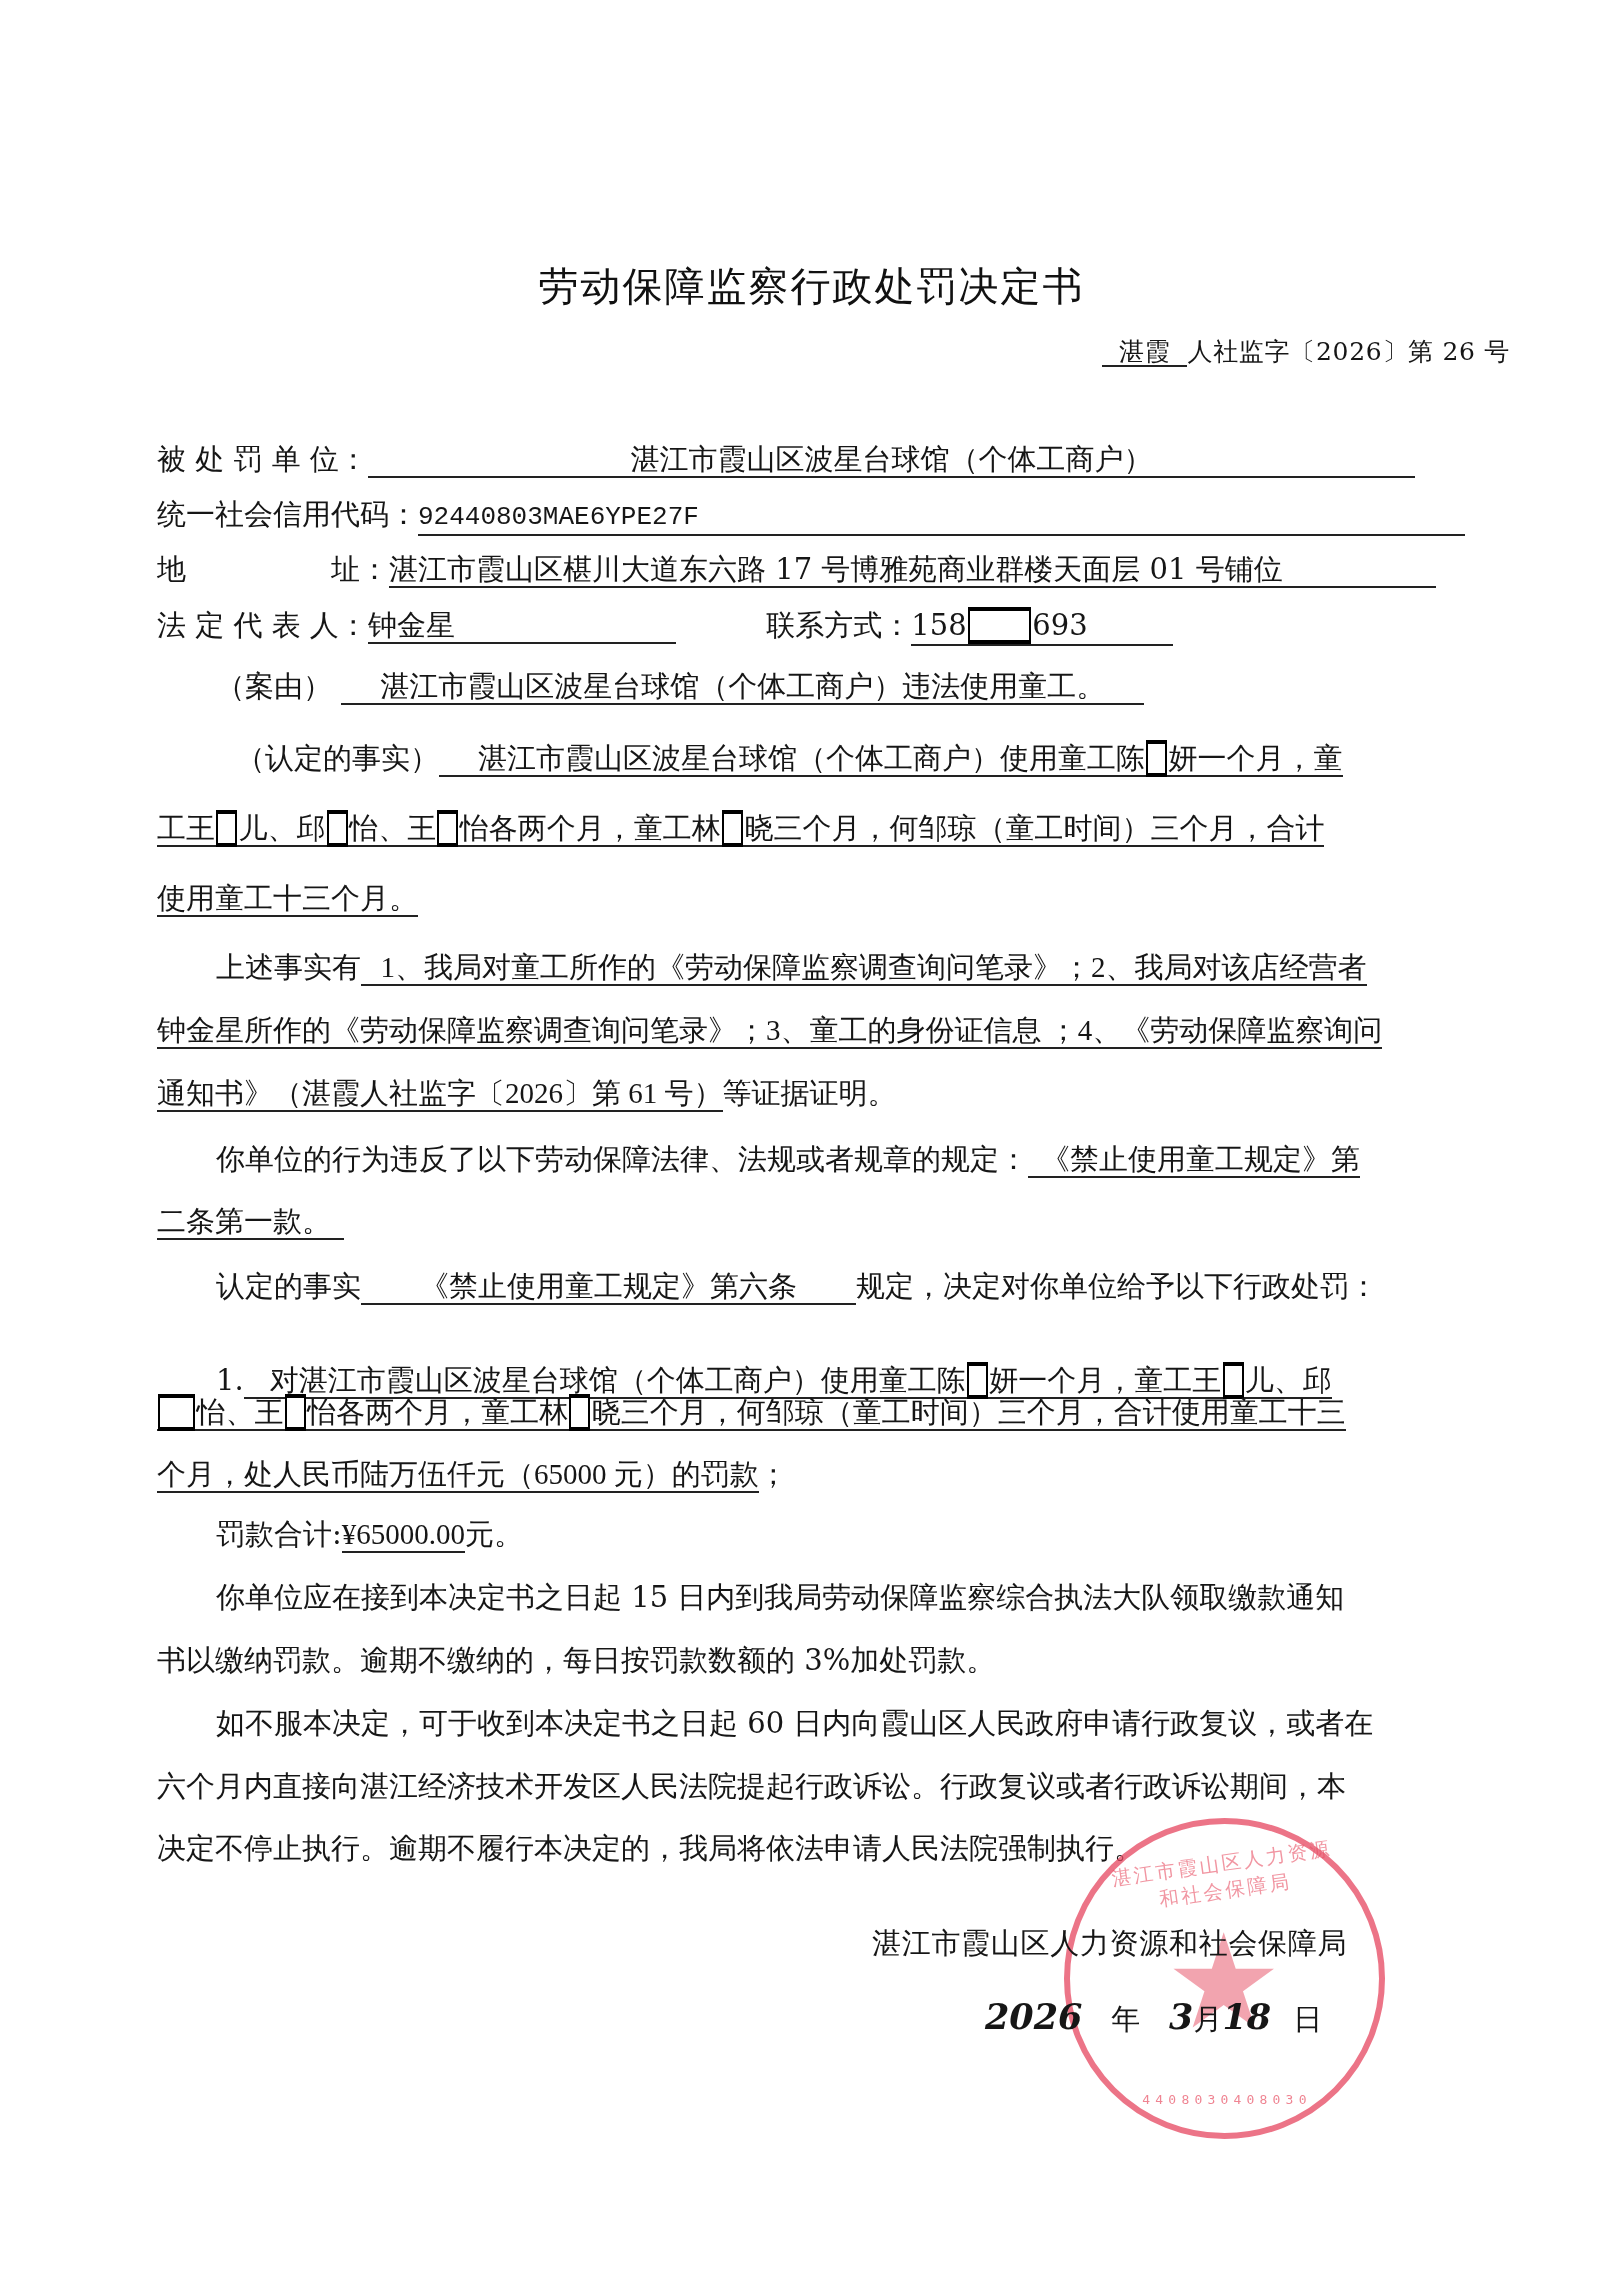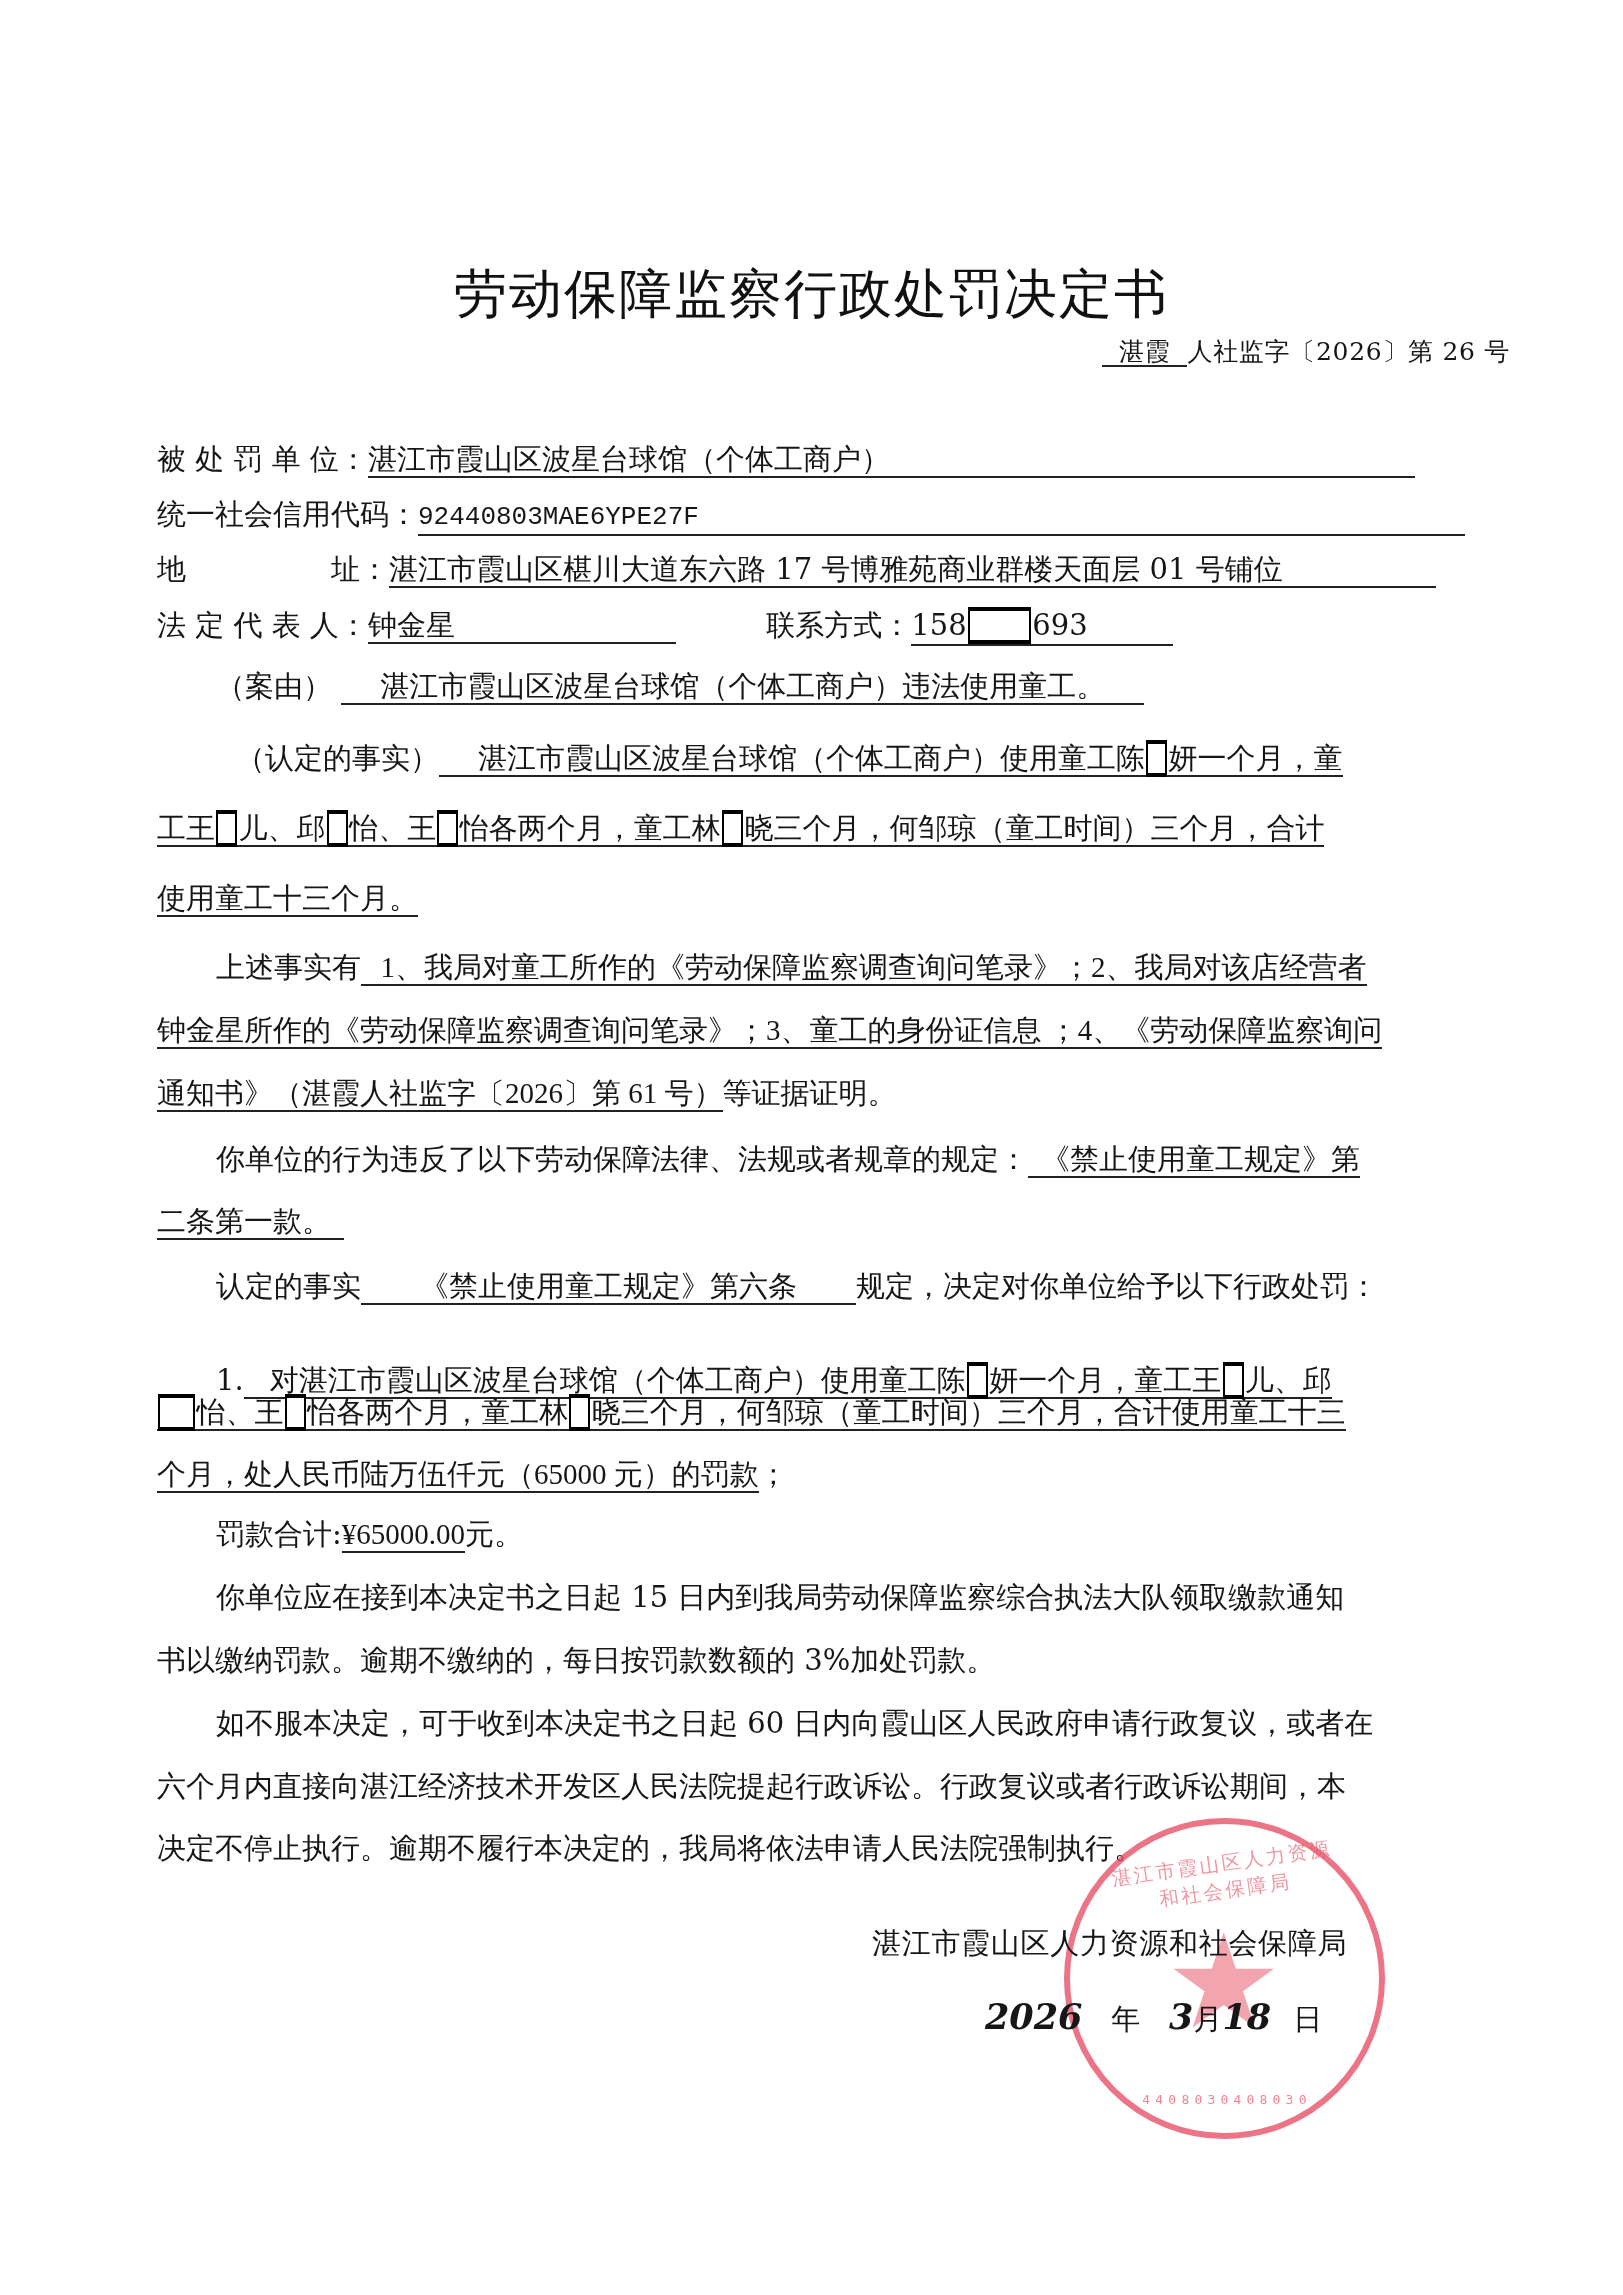--- a/index.html
+++ b/index.html
@@ -4,21 +4,21 @@
 <style>
   html, body { margin: 0; padding: 0; background: #ffffff; }
   body {
     width: 1623px; height: 2295px; position: relative; overflow: hidden;
     font-family: "DejaVu Serif", "Liberation Serif", serif;
     color: #161616;
   }
   .title {
     position: absolute; left: 0; top: 259px; width: 1623px; text-align: center;
     font-family: "DejaVu Sans", "Liberation Sans", sans-serif;
-    font-size: 53px; letter-spacing: 2px; font-weight: normal; color: #111;
+    font-size: 40px; letter-spacing: 2px; font-weight: normal; color: #111;
   }
   .docno {
     position: absolute; top: 335px; right: 113px;
     font-size: 25px; letter-spacing: 0.7px;
   }
   .u { border-bottom: 2px solid #222; padding-bottom: 1.3px; font-family: Liberation Serif, serif; }
   .line {
     position: absolute; left: 157px; width: 1348px;
     font-size: 29px; line-height: 34px; white-space: nowrap;
   }
@@ -62,21 +62,21 @@
 </head>
 <body>
 
 <div class="title">劳动保障监察行政处罚决定书</div>
 
 <div class="docno">
   <span class="u" style="padding:0 17px;">湛霞</span><span>人社监字〔2026〕第 26 号</span>
 </div>
 
 <div class="line" style="top:442px;">
-  <span class="field-label">被 处 罚 单 位：</span><span class="field-value" style="width:1047px;">湛江市霞山区波星台球馆（个体工商户）</span>
+  <span class="field-label">被 处 罚 单 位：</span><span class="field-value" style="width:1047px;text-align:center;">湛江市霞山区波星台球馆（个体工商户）</span>
 </div>
 <div class="line" style="top:497px;">
   <span class="field-label">统一社会信用代码：</span><span class="field-value" style="width:1047px;font-family:'Liberation Mono',monospace;font-size:26px;">92440803MAE6YPE27F</span>
 </div>
 <div class="line" style="top:552px;">
   <span class="field-label">地　　　　　址：</span><span class="field-value" style="width:1047px;">湛江市霞山区椹川大道东六路 17 号博雅苑商业群楼天面层 01 号铺位</span>
 </div>
 <div class="line" style="top:607px;">
   <span class="field-label">法 定 代 表 人：</span><span class="field-value" style="width:308px;">钟金星</span>
   <span style="display:inline-block;width:72px;"></span>

